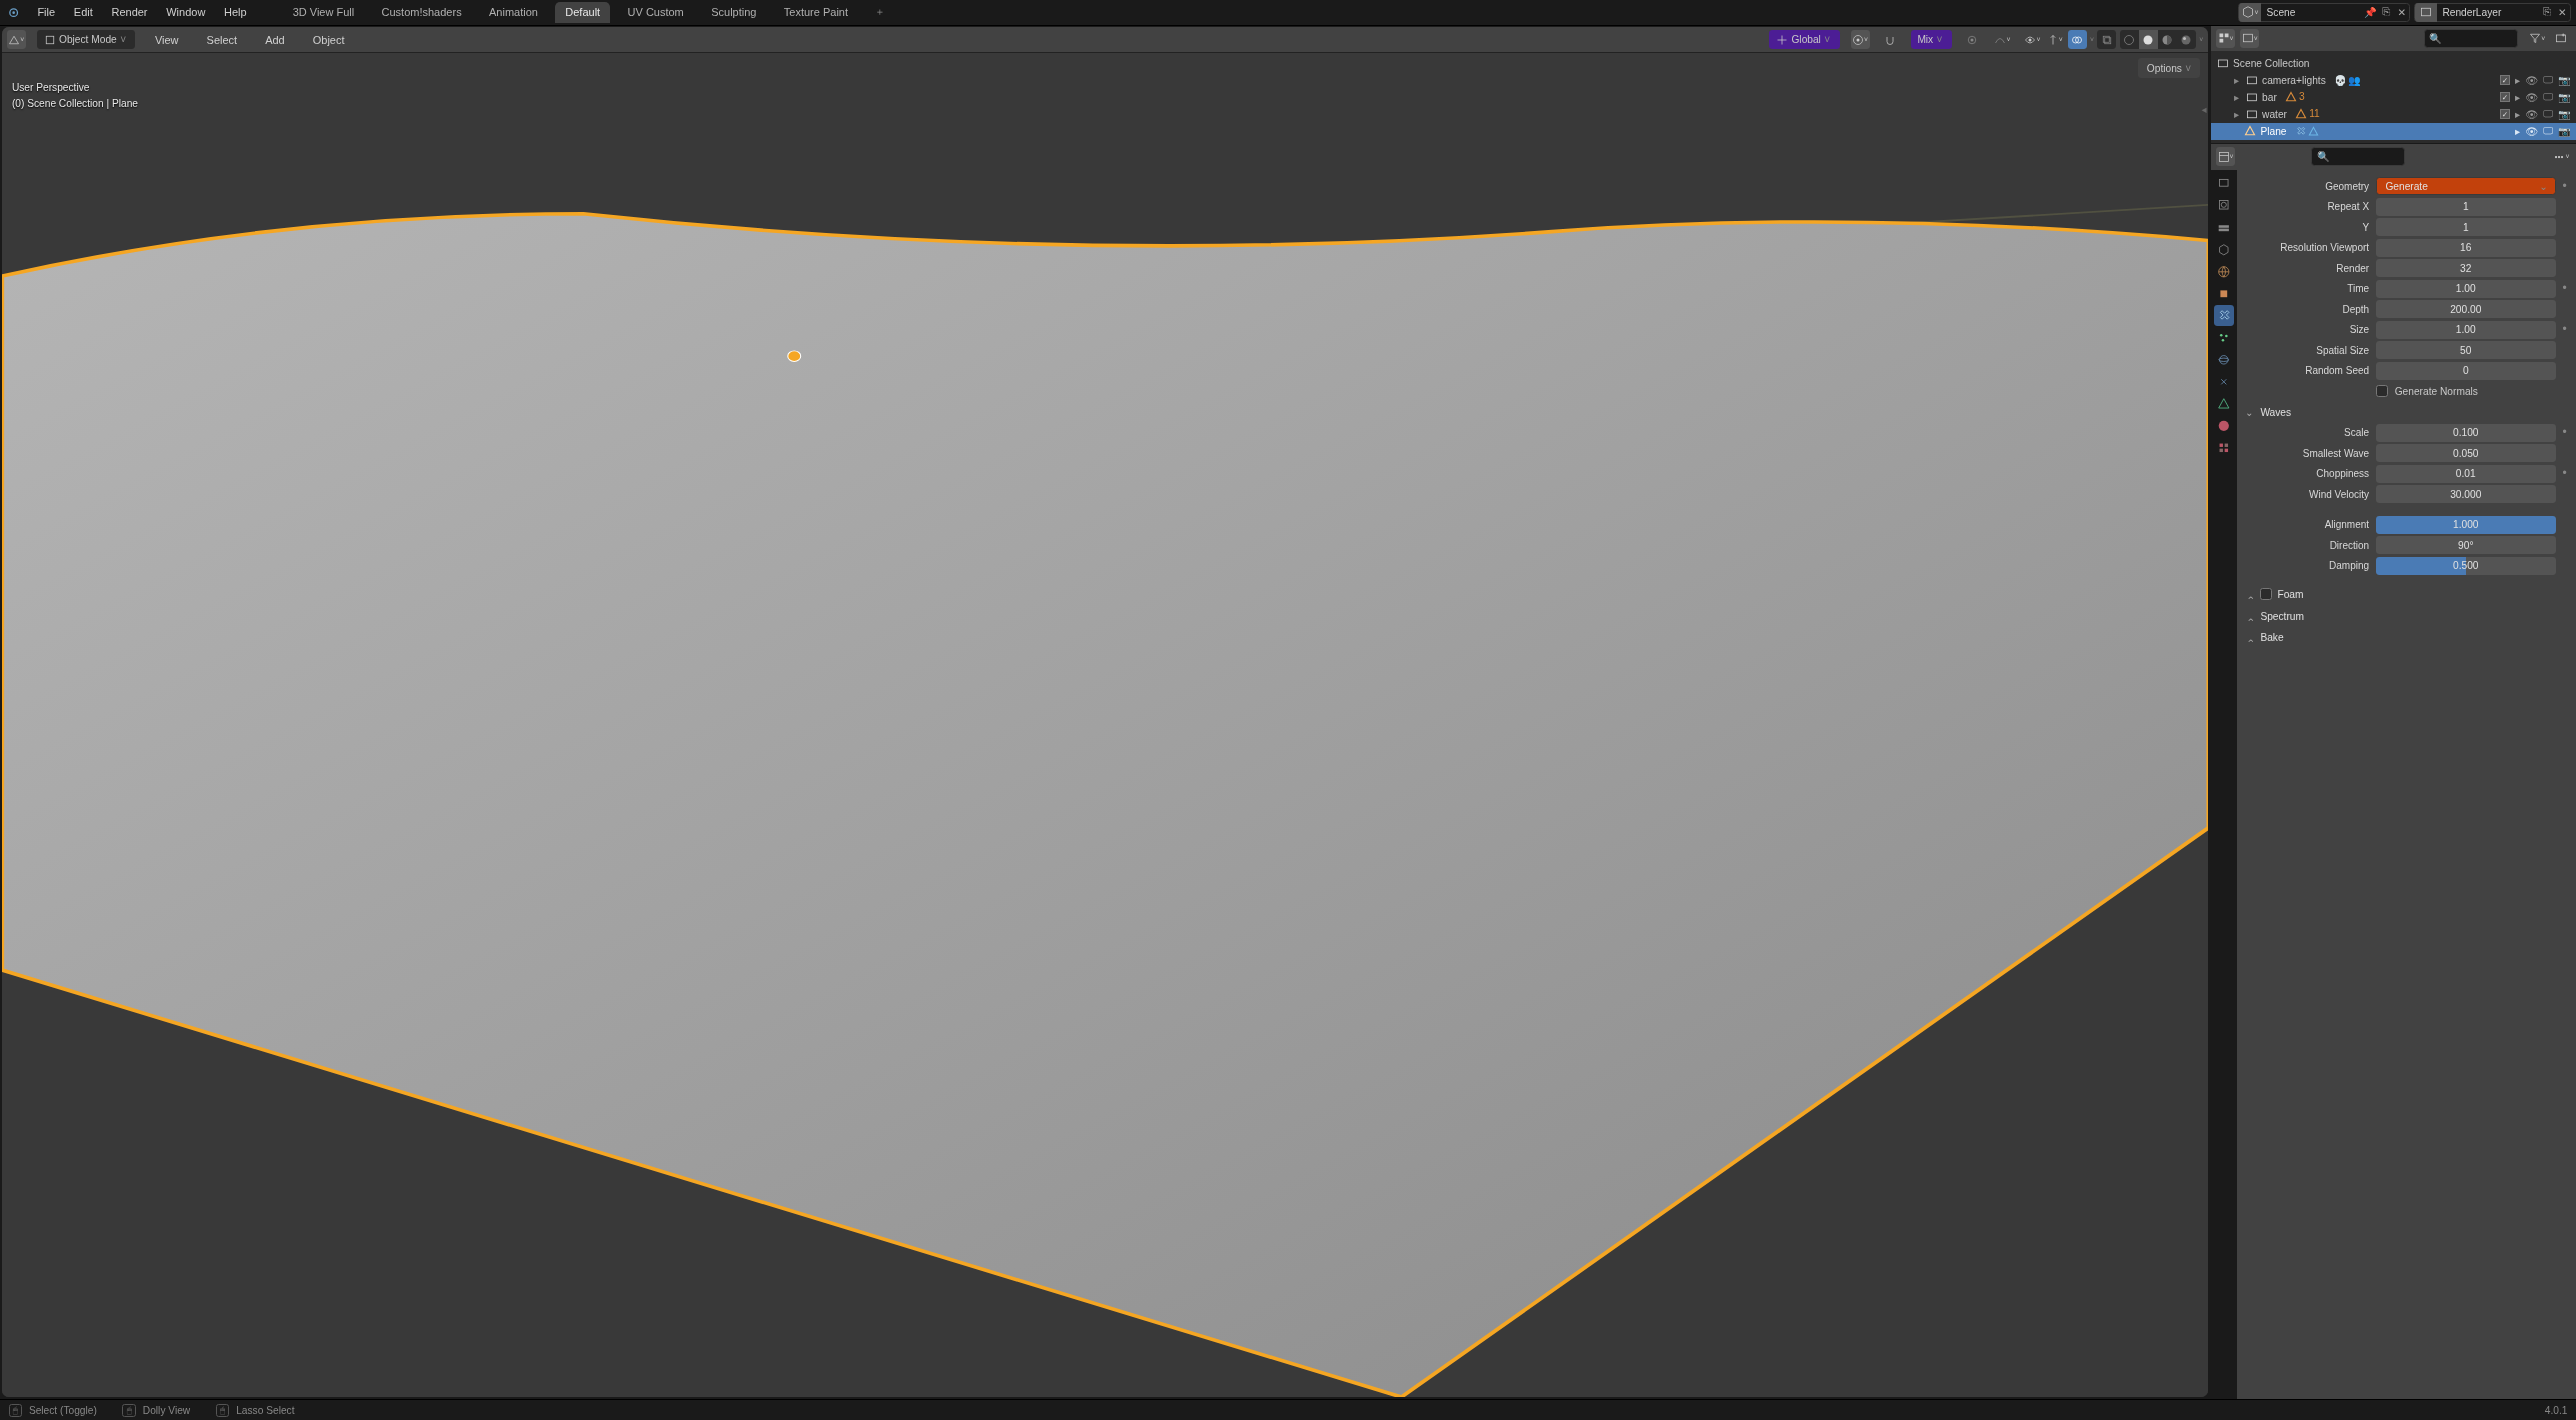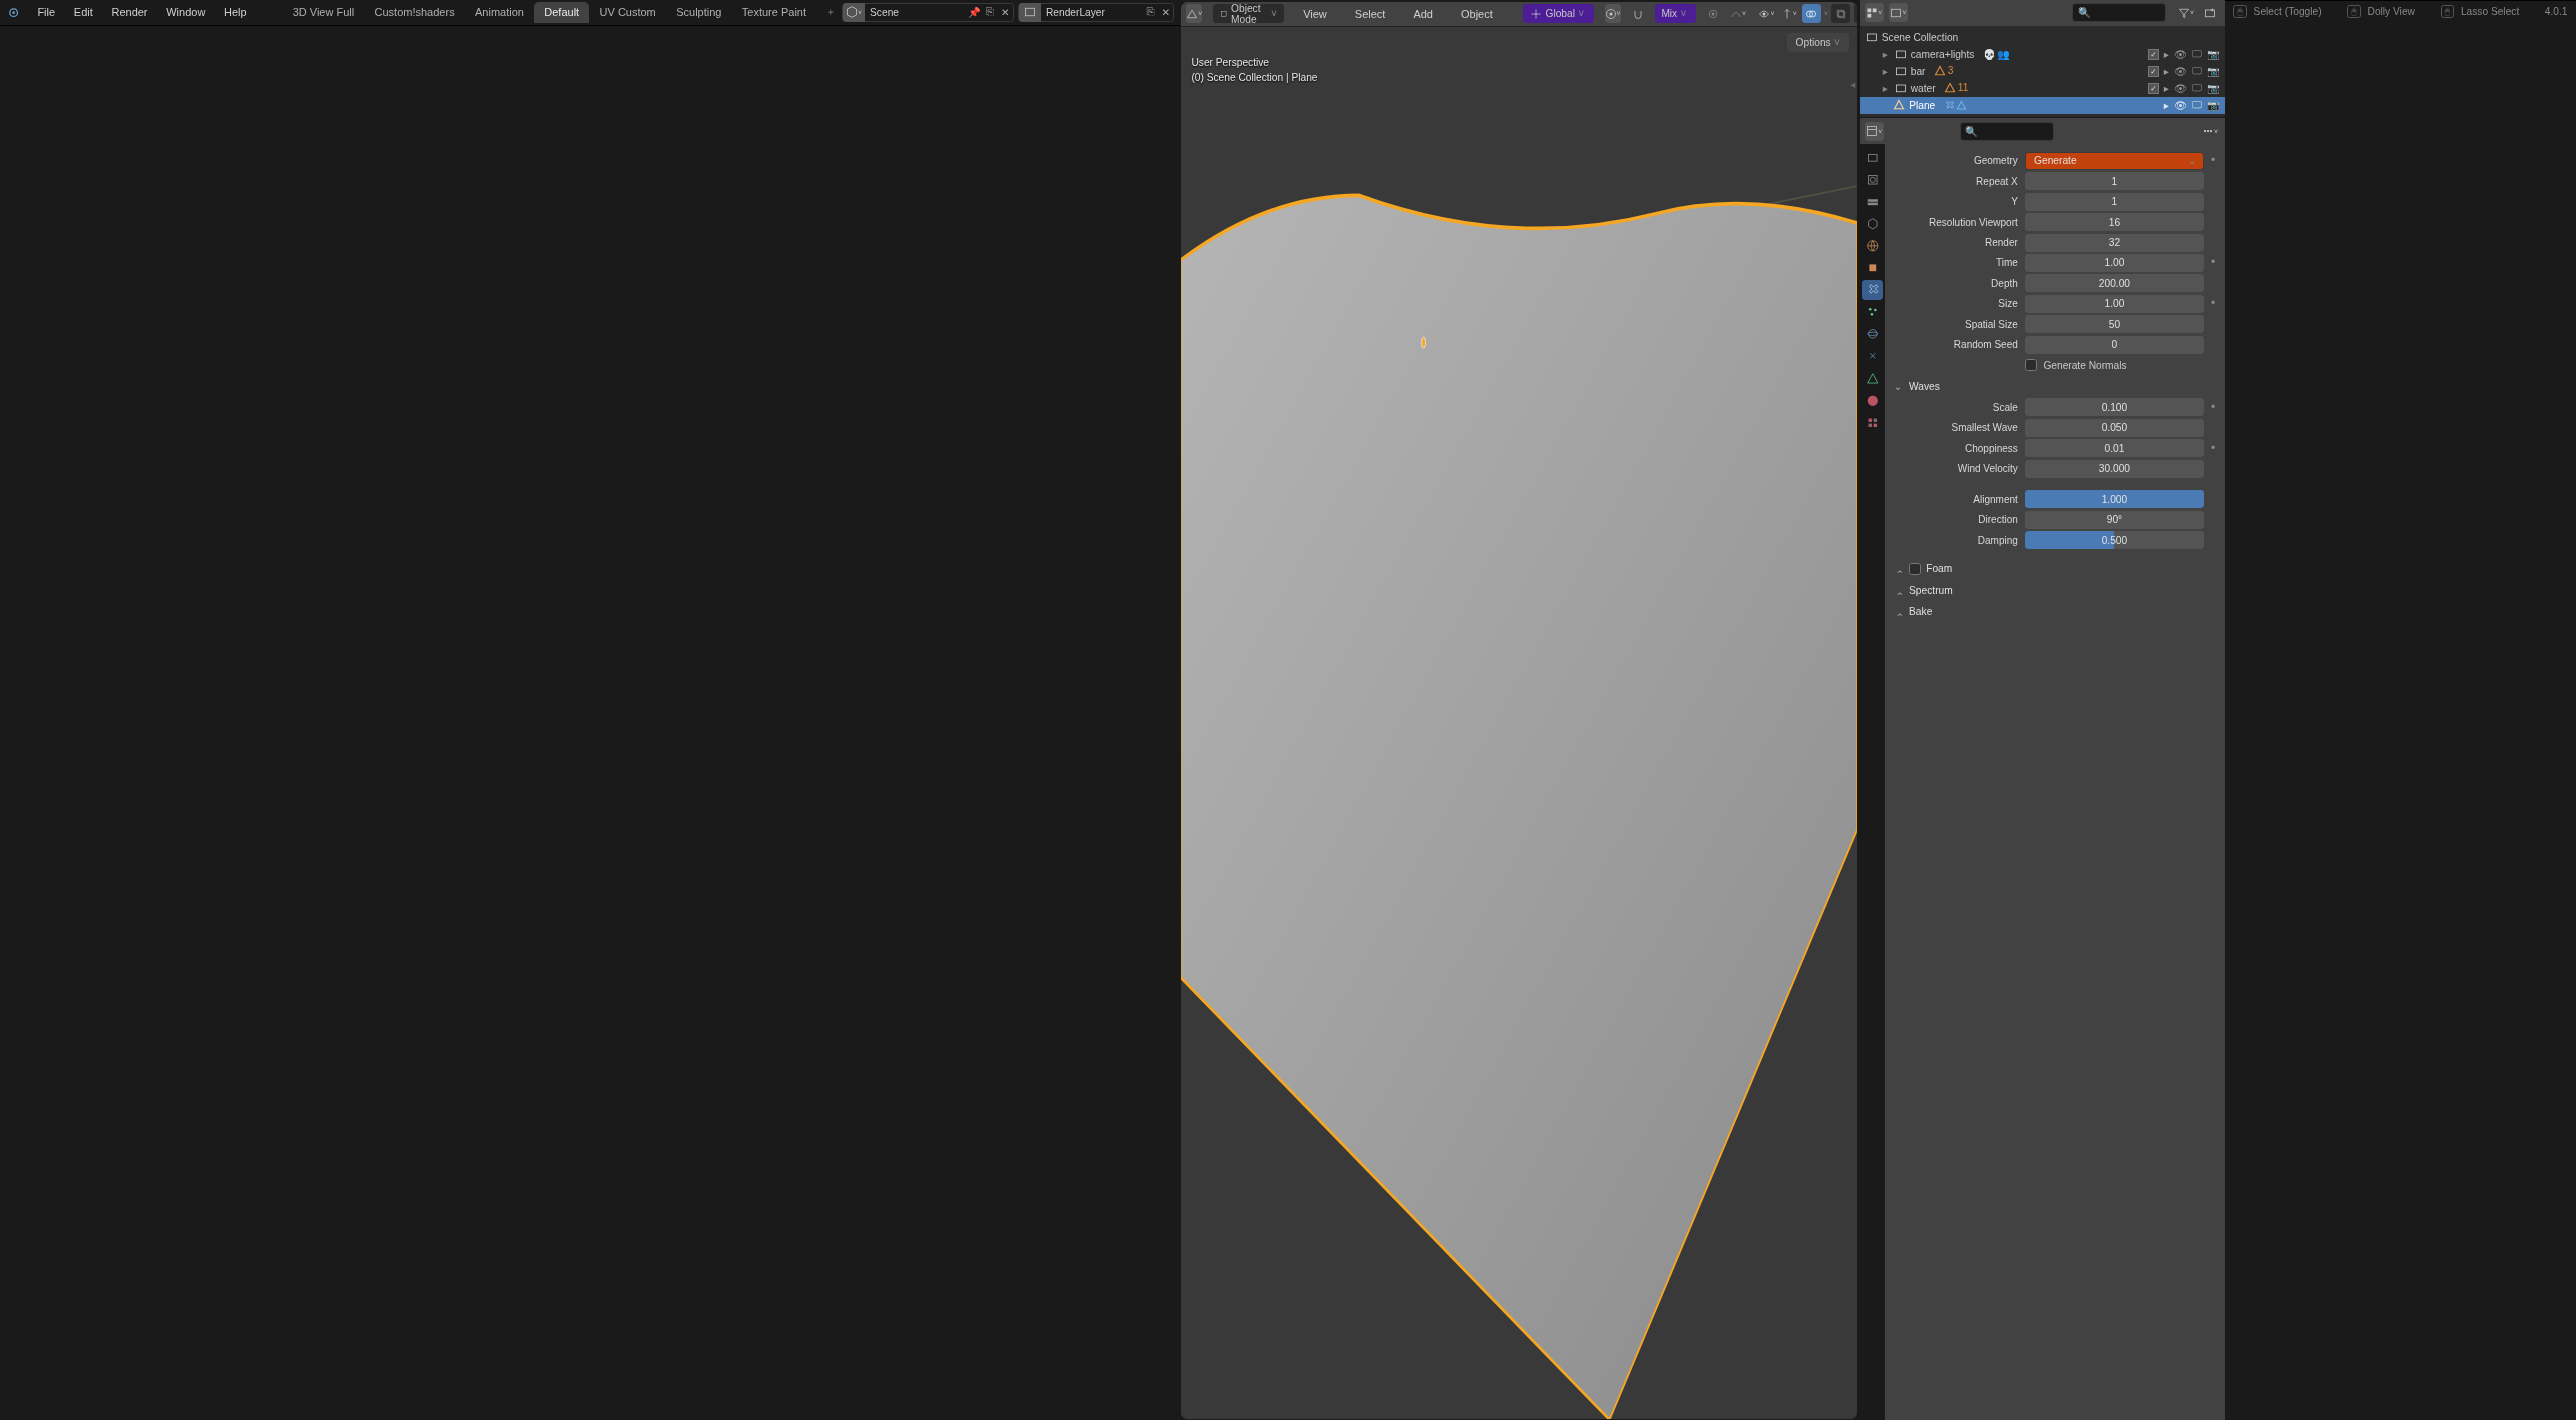--- a/index.html
+++ b/index.html
@@ -1,23 +1,23 @@
 <!DOCTYPE html>
 <html><head>
 <meta charset="utf-8">
 <style>
 * { margin:0; padding:0; box-sizing:border-box; font-family:-apple-system,BlinkMacSystemFont,"Segoe UI",sans-serif; font-size:10.2px; user-select:none; }
 body { background:#1a1a1a; width:2576px; height:1421px; overflow:hidden; transform-origin:top left; color:#c8c8c8; }
-.app { display:flex; flex-direction:row; height:100%; }
+.app { display:flex; flex-direction:column; height:100%; }
 
 
 .menubar { height:25.6px; background:#1a1a1a; display:flex; align-items:center; padding:0 5.1px; gap:1.7px; border-bottom:0.9px solid #000; }
 .logo { width:17px; height:17px; display:flex; align-items:center; justify-content:center; color:#6a9fc8; margin-right:5.1px; }
 .menu-item { padding:3.4px 8.5px; color:#d0d0d0; font-size:11px; border-radius:3.4px; }
-.workspace-tabs { display:flex; gap:0; margin-left:25.6px;justify-content:flex-end; }
+.workspace-tabs { display:flex; gap:7px; margin-left:25.6px;justify-content:flex-end; }
 .ws-tab { padding:4.3px 10.2px; color:#b0b0b0; font-size:11px; border-radius:5.1px 5.1px 0 0; }
 .ws-tab.active { background:#424242; color:#e8e8e8; }
 .ws-add { width:19px; height:19px; display:flex; align-items:center; justify-content:center; margin-left:5.1px; color:#888; }
 .header-right { margin-left:auto; display:flex; gap:4px; align-items:center; }
 .scene-field { display:flex; align-items:center; background:#1a1a1a; border:0.9px solid #3a3a3a; border-radius:3.4px; height:19px; }
 .scene-icon-box { background:#545454; width:22px; height:19px; display:flex; align-items:center; justify-content:center; border-radius:3.4px 0 0 3.4px; }
 .scene-input { background:#1a1a1a; border:none; color:#d0d0d0; padding:0 5.1px; width:102px; height:17px; outline:none; font-size:10.2px; }
 .scene-btns { display:flex; }
 .scene-btn { width:15.3px; height:19px; display:flex; align-items:center; justify-content:center; color:#aaa; }
 

